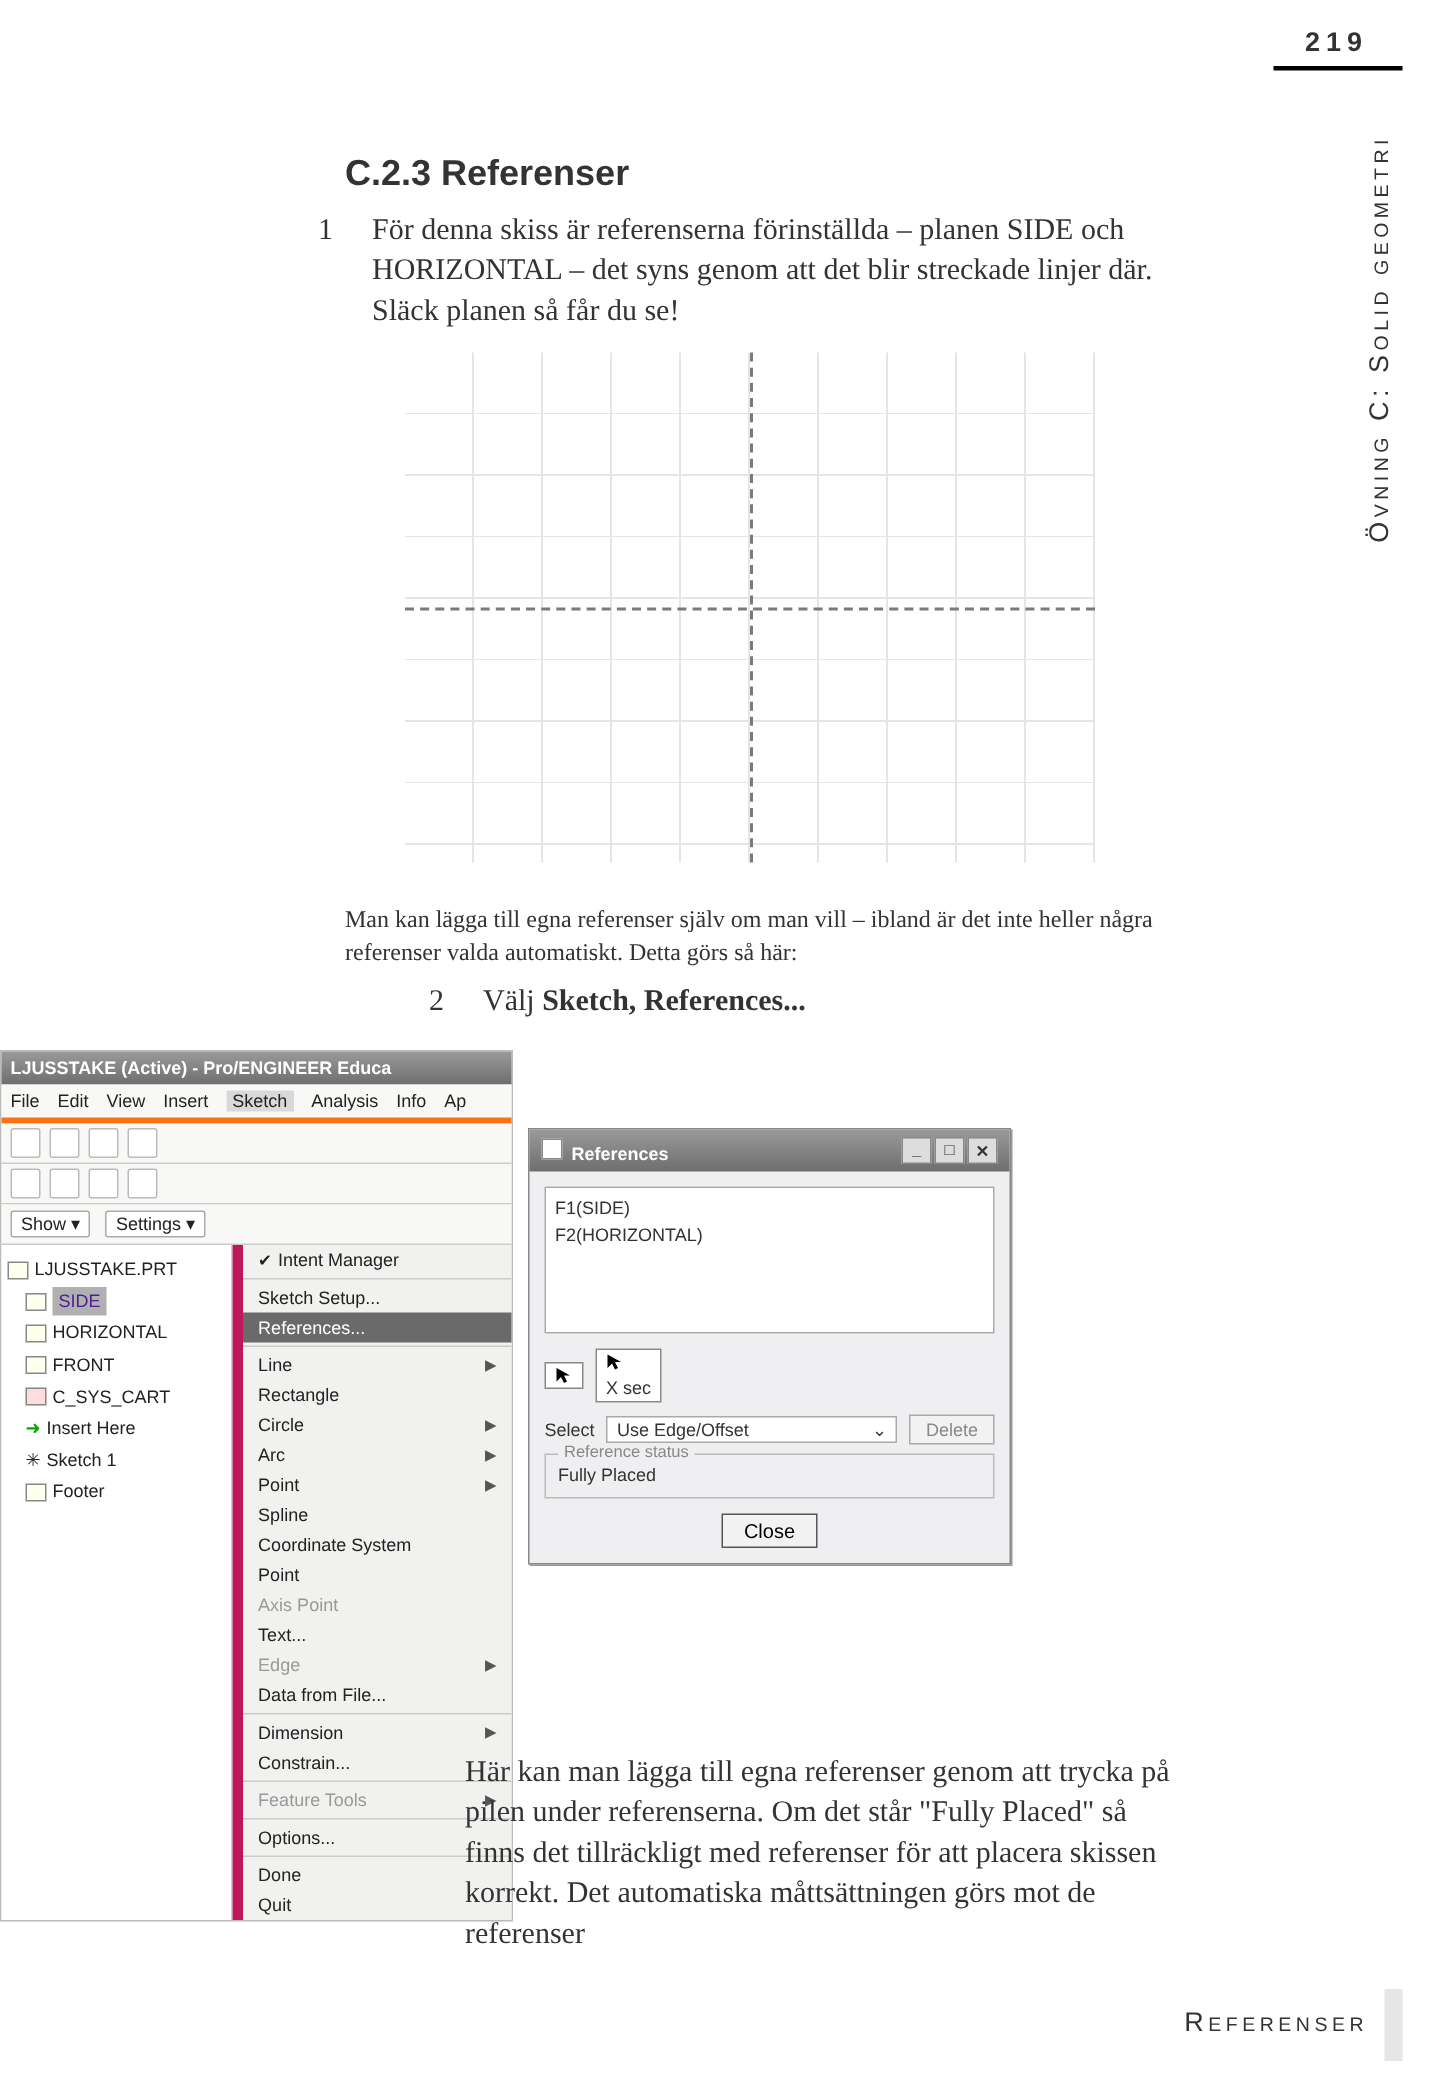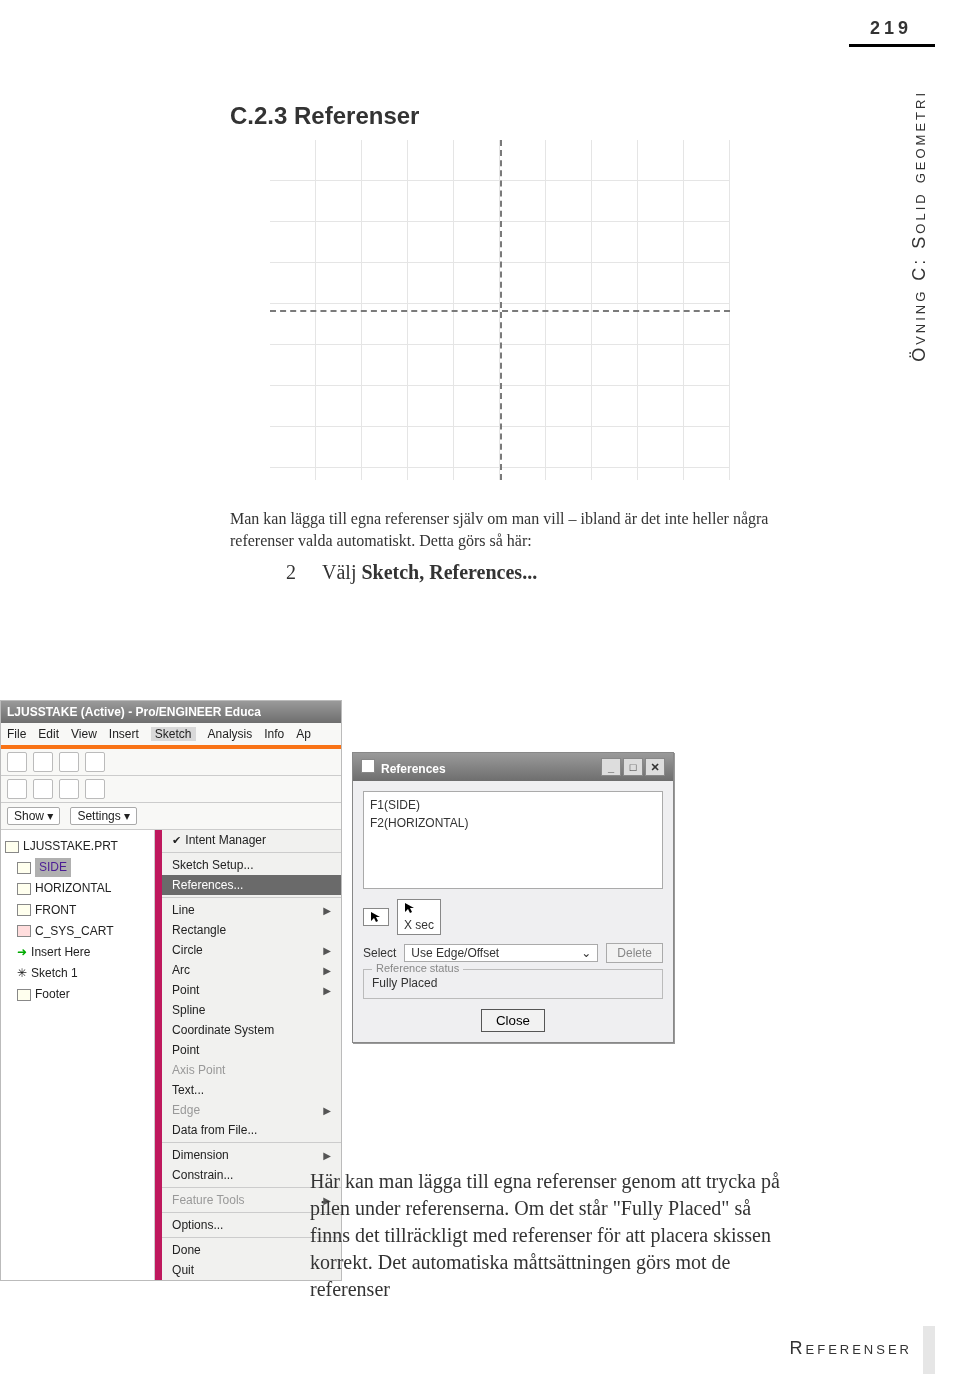--- a/index.html
+++ b/index.html
@@ -325,20 +325,23 @@
 </style>
 </head>
 <body>
 
 <div class="page-number">219</div>
 <div class="side-bar"></div>
 <div class="side-label">Övning C: Solid geometri</div>
 
 <div class="content">
   <h2 class="section-heading">C.2.3  Referenser</h2>
+  <p class="step">
+    <span class="num">1</span><span>För denna skiss är referenserna förinställda – planen SIDE och HORIZONTAL – det syns genom att det blir streckade linjer där. Släck planen så får du se!</span>
+  </p>
 
   <div class="grid-figure">
     <div class="grid"></div>
     <div class="axis-v"></div>
     <div class="axis-h"></div>
   </div>
 
   <p class="para">Man kan lägga till egna referenser själv om man vill – ibland är det inte heller några referenser valda automatiskt. Detta görs så här:</p>
   <p class="step" style="padding-left:92px; text-indent:-18px;">
     <span class="num">2</span><span>Välj </span><span class="bold">Sketch, References...</span>

